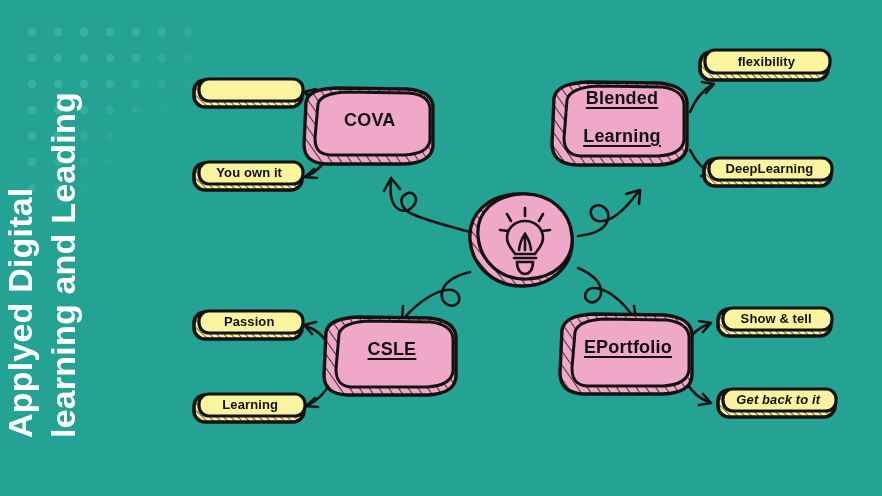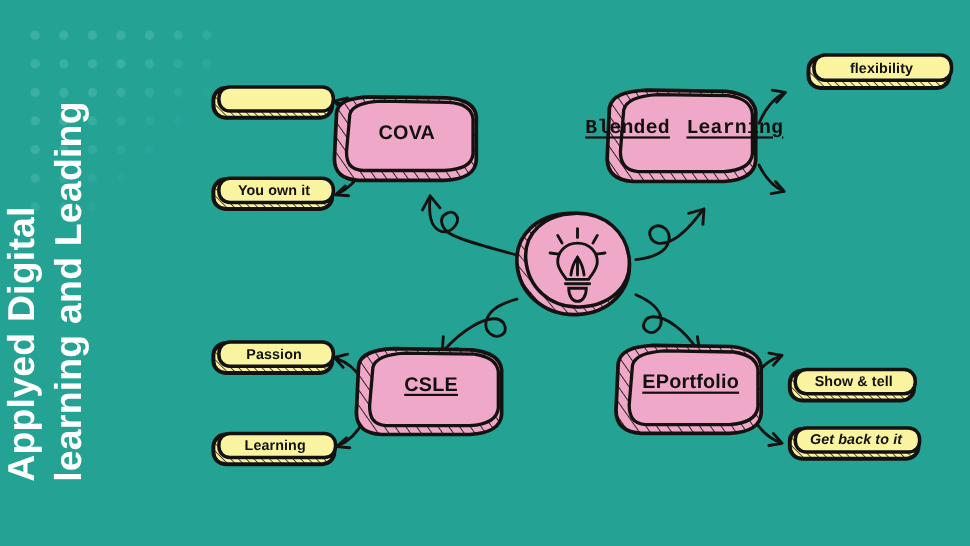--- a/index.html
+++ b/index.html
@@ -252,21 +252,21 @@
             <line x1="0" y1="0" x2="0" y2="8" stroke="#141211" stroke-width="1.6"></line>
           </pattern>
         </defs>
         <path d="M10 20 C 12 9, 24 5, 44 4 L 116 5 C 134 7, 142 13, 143 24
                  L 143 68 C 142 80, 132 86, 114 87 L 32 87
                  C 15 86, 8 78, 8 66 Z" fill="url(#hatch-bl)" stroke="#141211" stroke-width="3.4" stroke-linejoin="round"></path>
         <path d="M23 22 C 25 13, 36 9, 54 8 L 118 9 C 132 11, 139 16, 140 26
                  L 140 62 C 139 72, 130 77, 114 78 L 36 78
                  C 24 77, 20 70, 20 60 Z" fill="#f0a8c8" stroke="#141211" stroke-width="3" stroke-linejoin="round"></path>
       </svg>
-      <div class="node-label underlined" style="gap:15px;font-family:Liberation Mono, monospace;">
+      <div class="node-label underlined" style="flex-direction:column; gap:15px;">
         <span class="u">Blended</span>
         <span class="u">Learning</span>
       </div>
     </div>
 
     <div class="node" style="left:316px; top:313px; width:146px; height:88px;">
       <svg class="node-svg" viewBox="0 0 146 88" xmlns="http://www.w3.org/2000/svg">
         <defs>
           <pattern id="hatch-csle" width="8" height="8" patternTransform="rotate(-35)" patternUnits="userSpaceOnUse">
             <rect width="8" height="8" fill="#f0a8c8"></rect>
@@ -364,36 +364,51 @@
           </pattern>
         </defs>
         <rect x="4" y="4" width="108" height="27" rx="11" ry="11" fill="url(#h-b2)" stroke="#141211" stroke-width="3.6"></rect>
         <rect x="9" y="3" width="104" height="22" rx="10" ry="10" fill="#faf4a0" stroke="#141211" stroke-width="3.2"></rect>
       </svg>
       <div class="badge-label">
         <span>You own it</span>
       </div>
     </div>
 
-    <div class="badge" style="left:731px; top:47px; width:138px; height:36px;">
+    <div class="badge" style="left:696px; top:47px; width:138px; height:36px;">
       <svg class="badge-svg" viewBox="0 0 138 36" xmlns="http://www.w3.org/2000/svg">
         <defs>
           <pattern id="h-b3" width="5" height="5" patternTransform="rotate(-45)" patternUnits="userSpaceOnUse">
             <rect width="5" height="5" fill="#faf4a0"></rect>
             <line x1="0" y1="0" x2="0" y2="5" stroke="#141211" stroke-width="1.3"></line>
           </pattern>
         </defs>
         <rect x="4" y="5" width="128" height="28" rx="11" ry="11" fill="url(#h-b3)" stroke="#141211" stroke-width="3.6"></rect>
         <rect x="9" y="3" width="125" height="23" rx="10" ry="10" fill="#faf4a0" stroke="#141211" stroke-width="3.2"></rect>
       </svg>
       <div class="badge-label">
         <span>flexibility</span>
       </div>
     </div>
 
+    <div class="badge" style="left:700px; top:155px; width:136px; height:34px;">
+      <svg class="badge-svg" viewBox="0 0 136 34" xmlns="http://www.w3.org/2000/svg">
+        <defs>
+          <pattern id="h-b4" width="5" height="5" patternTransform="rotate(-45)" patternUnits="userSpaceOnUse">
+            <rect width="5" height="5" fill="#faf4a0"></rect>
+            <line x1="0" y1="0" x2="0" y2="5" stroke="#141211" stroke-width="1.3"></line>
+          </pattern>
+        </defs>
+        <rect x="4" y="4" width="127" height="27" rx="11" ry="11" fill="url(#h-b4)" stroke="#141211" stroke-width="3.6"></rect>
+        <rect x="9" y="3" width="123" height="22" rx="10" ry="10" fill="#faf4a0" stroke="#141211" stroke-width="3.2"></rect>
+      </svg>
+      <div class="badge-label">
+        <span>DeepLearning</span>
+      </div>
+    </div>
 
     <div class="badge" style="left:190px; top:308px; width:116px; height:34px;">
       <svg class="badge-svg" viewBox="0 0 116 34" xmlns="http://www.w3.org/2000/svg">
         <defs>
           <pattern id="h-b5" width="5" height="5" patternTransform="rotate(-45)" patternUnits="userSpaceOnUse">
             <rect width="5" height="5" fill="#faf4a0"></rect>
             <line x1="0" y1="0" x2="0" y2="5" stroke="#141211" stroke-width="1.3"></line>
           </pattern>
         </defs>
         <rect x="4" y="4" width="108" height="27" rx="11" ry="11" fill="url(#h-b5)" stroke="#141211" stroke-width="3.6"></rect>
@@ -413,21 +428,21 @@
           </pattern>
         </defs>
         <rect x="4" y="4" width="110" height="27" rx="11" ry="11" fill="url(#h-b6)" stroke="#141211" stroke-width="3.6"></rect>
         <rect x="9" y="3" width="106" height="22" rx="10" ry="10" fill="#faf4a0" stroke="#141211" stroke-width="3.2"></rect>
       </svg>
       <div class="badge-label">
         <span>Learning</span>
       </div>
     </div>
 
-    <div class="badge" style="left:714px; top:305px; width:122px; height:34px;margin-top:28px;">
+    <div class="badge" style="left:714px; top:305px; width:122px; height:34px;">
       <svg class="badge-svg" viewBox="0 0 122 34" xmlns="http://www.w3.org/2000/svg">
         <defs>
           <pattern id="h-b7" width="5" height="5" patternTransform="rotate(-45)" patternUnits="userSpaceOnUse">
             <rect width="5" height="5" fill="#faf4a0"></rect>
             <line x1="0" y1="0" x2="0" y2="5" stroke="#141211" stroke-width="1.3"></line>
           </pattern>
         </defs>
         <rect x="4" y="4" width="113" height="27" rx="11" ry="11" fill="url(#h-b7)" stroke="#141211" stroke-width="3.6"></rect>
         <rect x="9" y="3" width="109" height="22" rx="10" ry="10" fill="#faf4a0" stroke="#141211" stroke-width="3.2"></rect>
       </svg>

